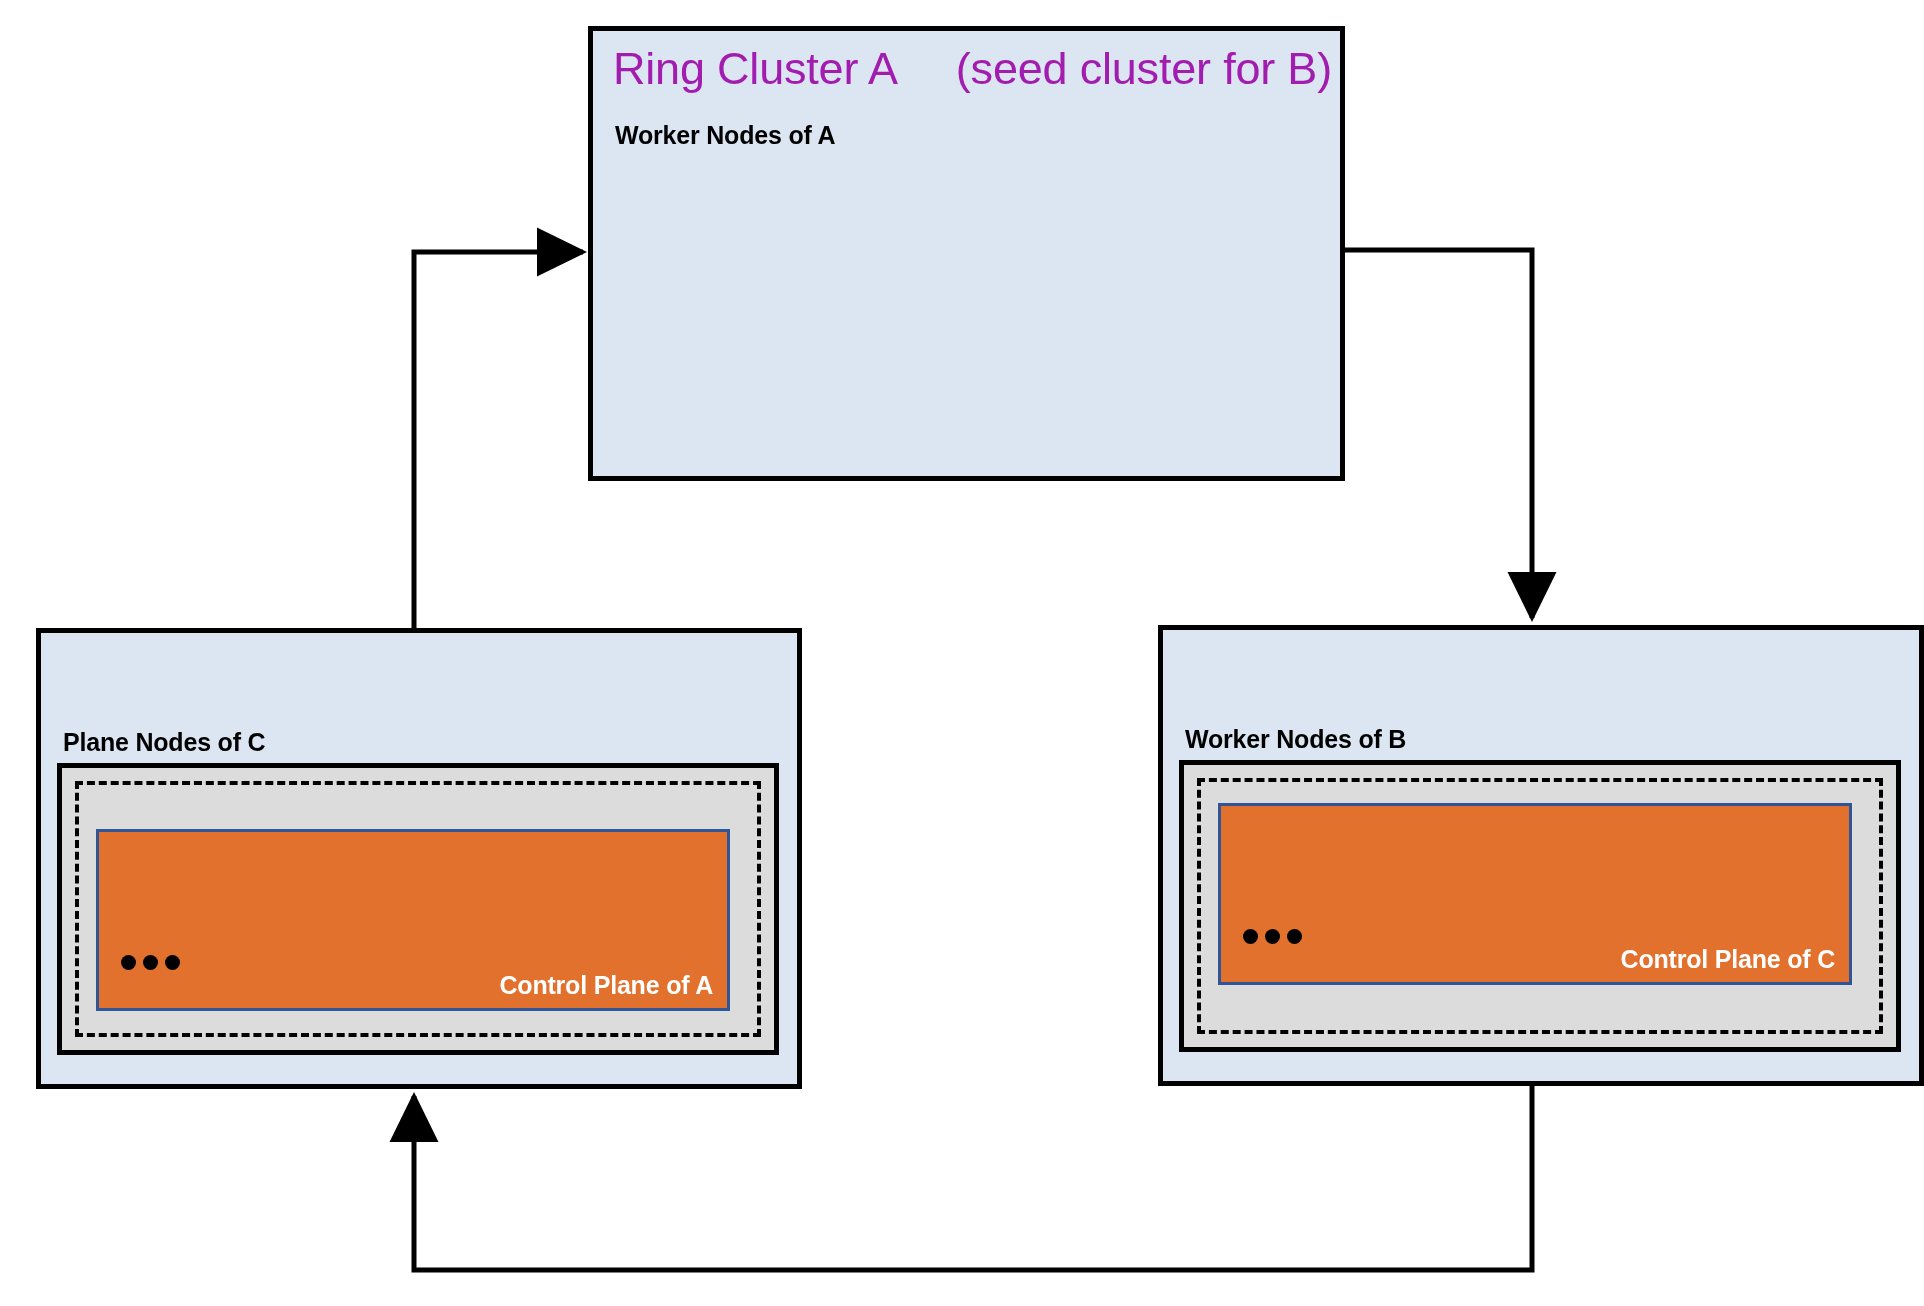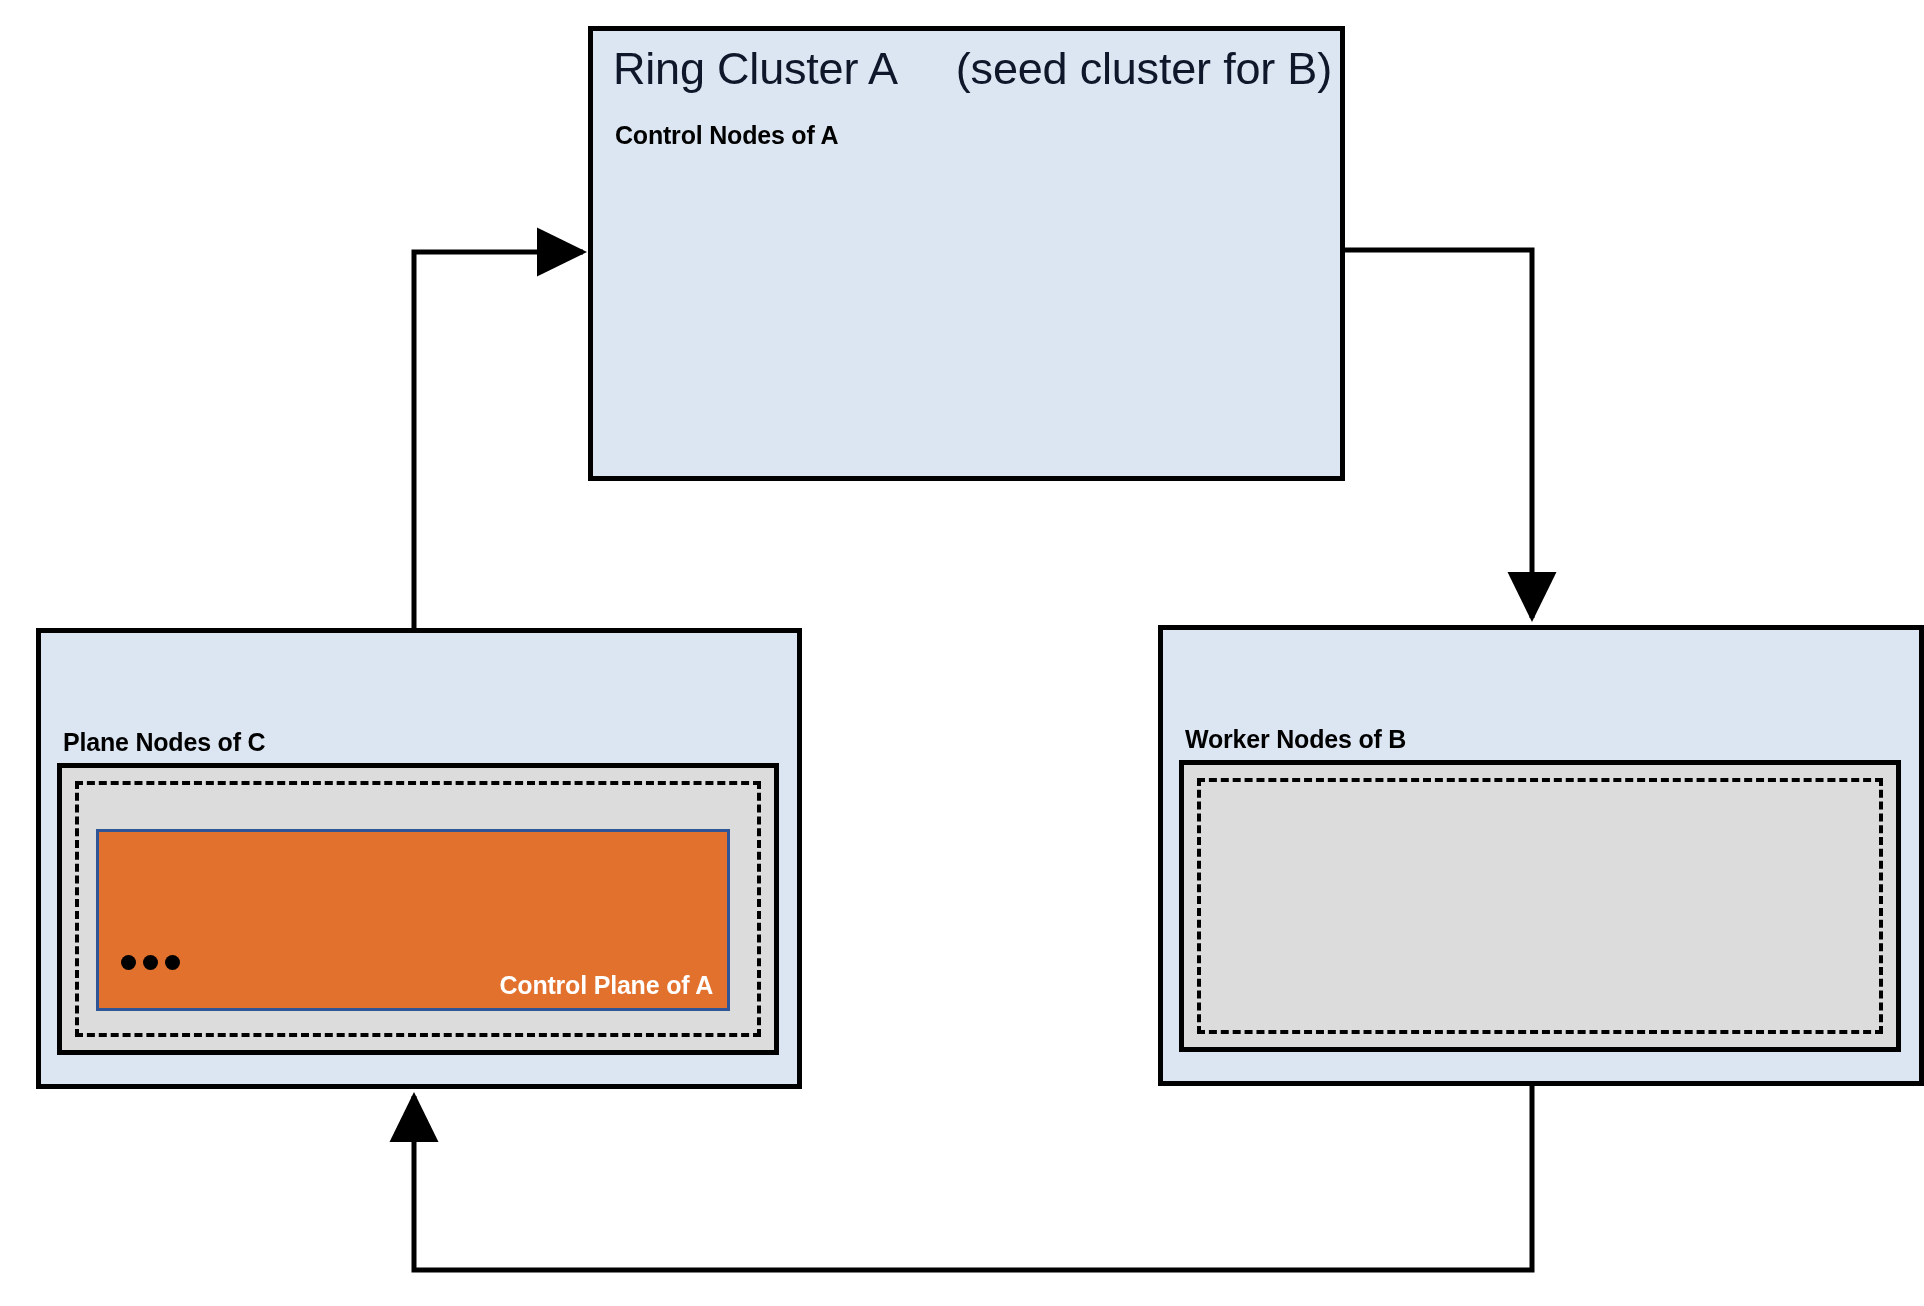--- a/index.html
+++ b/index.html
@@ -23,21 +23,21 @@
     background: #dce6f2;
     border: 5px solid #000000;
   }
   .cluster-title {
     position: absolute;
     left: 20px;
     top: 12px;
     white-space: nowrap;
     font-size: 45px;
     font-weight: 400;
-    color: #0f172a;
+    color: #a21caf;
     letter-spacing: -0.2px;
   }
   .cluster-title .seed {
     display: inline-block;
     margin-left: 58px;
   }
   .worker-label {
     position: absolute;
     left: 22px;
     font-size: 25px;
@@ -124,21 +124,21 @@
     <g>
       <path d="M1532,1085 L1532,1270 L414,1270 L414,1096" fill="none" stroke="#000000" stroke-width="5" marker-end="url(#ah)"></path>
     </g>
   </svg>
 
   <div class="cluster" style="left:588px; top:26px; width:757px; height:455px;">
     <div class="cluster-title">
       <span>Ring Cluster A</span><span class="seed">(seed cluster for B)</span>
     </div>
 
-    <div class="worker-label" style="top:90px;">Control Nodes of A</div>
+    <div class="worker-label" style="top:90px;">Worker Nodes of A</div>
 
   </div>
 
   <div class="cluster" style="left:36px; top:628px; width:766px; height:461px;">
 
     <div class="worker-label" style="top:95px;">Plane Nodes of C</div>
 
     <div class="nodegroup" style="left:16px; top:130px; width:722px; height:292px;">
       <div class="nodedashed" style="left:13px; top:13px; right:13px; bottom:13px;"></div>
       <div class="controlplane" style="left:34px; top:38px; width:634px; height:182px;margin-top:23px;">
@@ -151,16 +151,24 @@
       </div>
     </div>
   </div>
 
   <div class="cluster" style="left:1158px; top:625px; width:766px; height:461px;">
 
     <div class="worker-label" style="top:95px;text-align:right;">Worker Nodes of B</div>
 
     <div class="nodegroup" style="left:16px; top:130px; width:722px; height:292px;">
       <div class="nodedashed" style="left:13px; top:13px; right:13px; bottom:13px;"></div>
+      <div class="controlplane" style="left:34px; top:38px; width:634px; height:182px;">
+        <div class="dots" style="left:22px; bottom:38px;">
+          <span></span>
+          <span></span>
+          <span></span>
+        </div>
+        <div class="cp-label">Control Plane of C</div>
+      </div>
     </div>
   </div>
 
 </div>
 
 </body></html>

